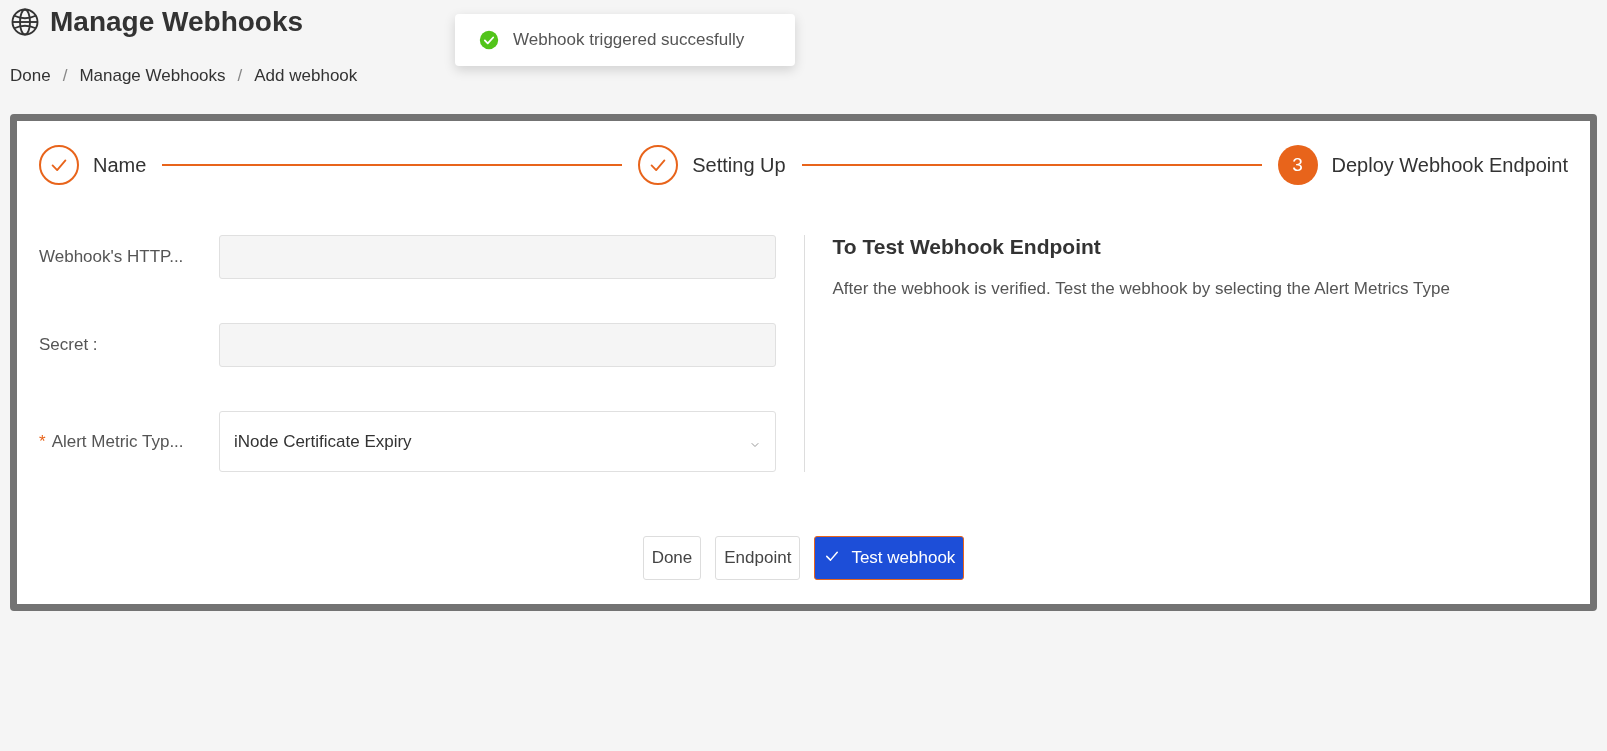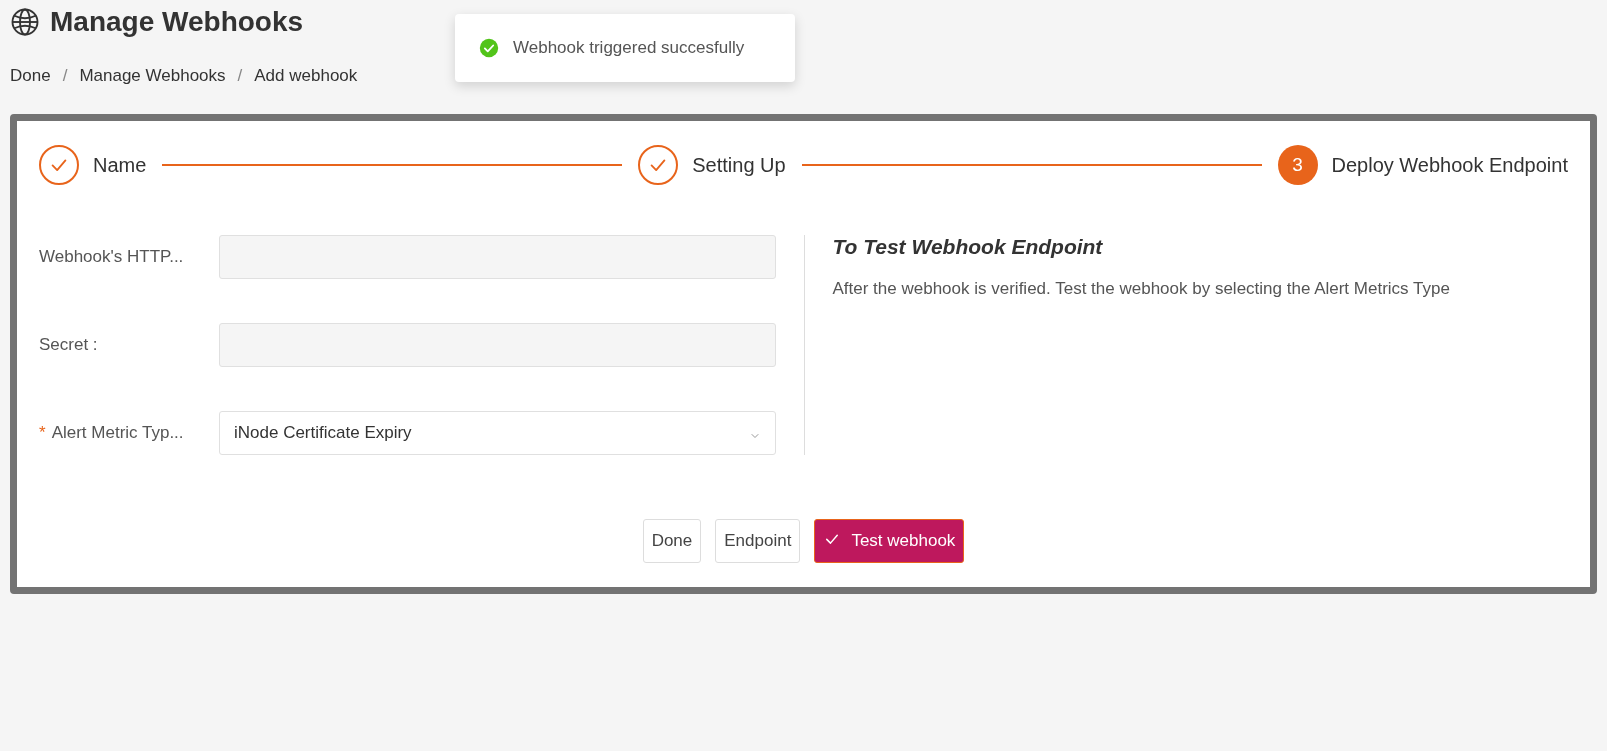--- a/index.html
+++ b/index.html
@@ -45,21 +45,21 @@
       text-decoration: none;
       color: #333;
     }
     .toast {
       position: absolute;
       top: 14px;
       left: 455px;
       background: #fff;
       border-radius: 4px;
       box-shadow: 0 4px 12px rgba(0,0,0,0.15);
-      padding: 24px 24px;
+      padding: 16px 24px;
       display: flex;
       align-items: center;
       gap: 14px;
       min-width: 340px;
       z-index: 100;
     }
     .toast-icon {
       width: 20px;
       height: 20px;
     }
@@ -149,42 +149,41 @@
       height: 44px;
       border: 1px solid #e0e0e0;
       background: #f5f5f5;
       border-radius: 3px;
       padding: 0 14px;
       font-size: 16px;
       color: #ccc;
     }
     .form-select {
       flex: 1;
-      height: 44px;
+      height: 61px;
       border: 1px solid #e0e0e0;
       background: #fff;
       border-radius: 3px;
       padding: 0 14px;
       font-size: 17px;
       color: #333;
       display: flex;
       align-items: center;
       justify-content: space-between;
       cursor: pointer;
     }
     .chevron {
       width: 12px;
       height: 12px;
     }
     .info-title {
       font-size: 21px;
       font-weight: 600;
       color: #333;
       margin-bottom: 16px;
-      font-style: italic;
     }
     .info-body {
       font-size: 17px;
       color: #555;
       line-height: 1.7;
     }
     .actions {
       display: flex;
       justify-content: center;
       align-items: center;
@@ -198,21 +197,21 @@
       background: #fff;
       border-radius: 3px;
       font-size: 17px;
       color: #444;
       cursor: pointer;
       display: flex;
       align-items: center;
       gap: 10px;
     }
     .btn.primary {
-      background: #be185d;
+      background: #1d4ed8;
       border-color: #e8641b;
       color: #fff;
     }
   </style>
 </head>
 <body>
 
 <div class="page-header">
   <div class="page-title-row">
     <span class="globe-icon">

